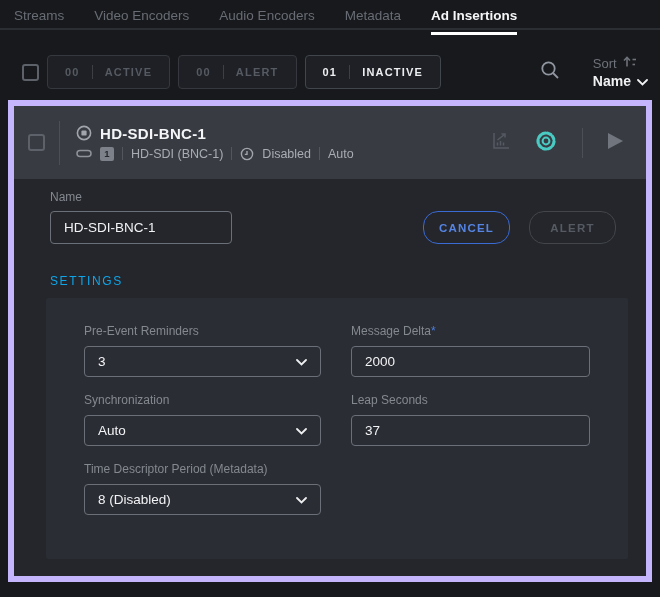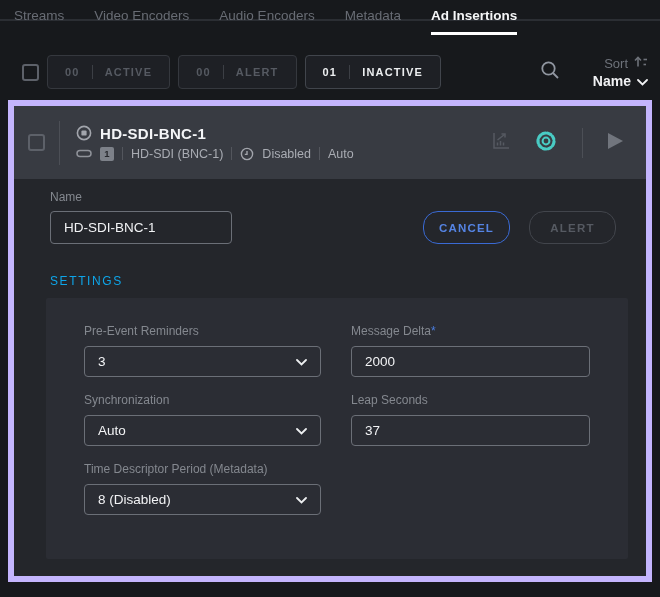--- a/index.html
+++ b/index.html
@@ -8,21 +8,21 @@
     background:#17191c;
     font-family:"Liberation Sans", sans-serif;
     color:#e8eaec;
     position:relative;
     overflow:hidden;
   }
   .stage { position:absolute; inset:0; }
 
   
   .tabbar {
-    position:absolute; top:0; left:0; right:0; height:21px;
+    position:absolute; top:0; left:0; right:0; height:30px;
     display:flex; align-items:flex-start; gap:30px;
     padding:8px 0 0 14px;
     border-bottom:2px solid #2b2e33;
   }
   .tab {
     font-size:13.5px; color:#686c74; cursor:pointer;
     padding-bottom:9px; white-space:nowrap;
   }
   .tab.active {
     color:#f5f6f7; font-weight:700;
@@ -44,21 +44,21 @@
     display:flex; align-items:center; gap:12px; cursor:pointer;
     font-size:11px; font-weight:700; letter-spacing:1.2px; color:#565a62;
   }
   .filter-btn .vsep { width:1px; height:14px; background:#3c3f45; }
   .filter-btn.active { color:#eceef0; border-color:#41454c; }
   .filter-btn:first-of-type { margin-left:15px; }
 
   .filter-right { margin-left:auto; display:flex; align-items:center; }
   .search-btn { width:26px; height:26px; display:flex; align-items:center; justify-content:center; cursor:pointer; }
   .sort-block { margin-left:30px; text-align:right; cursor:pointer; }
-  .sort-line1 { display:flex; align-items:center; justify-content:flex-end; gap:6px; font-size:13px; color:#6e727a; }
+  .sort-line1 { display:flex; align-items:center; gap:6px; font-size:13px; color:#6e727a; }
   .sort-line2 { display:flex; align-items:center; justify-content:flex-end; gap:6px; font-size:14px; font-weight:700; color:#f0f1f3; margin-top:2px; }
 
   
   .card {
     position:absolute; left:8px; top:100px; width:644px; height:482px;
     background:#24262b; border:6px solid #c4b5fd;
   }
   .card-header {
     height:73px; background:#383b42;
     display:flex; align-items:center; padding:0 22px 0 14px;

